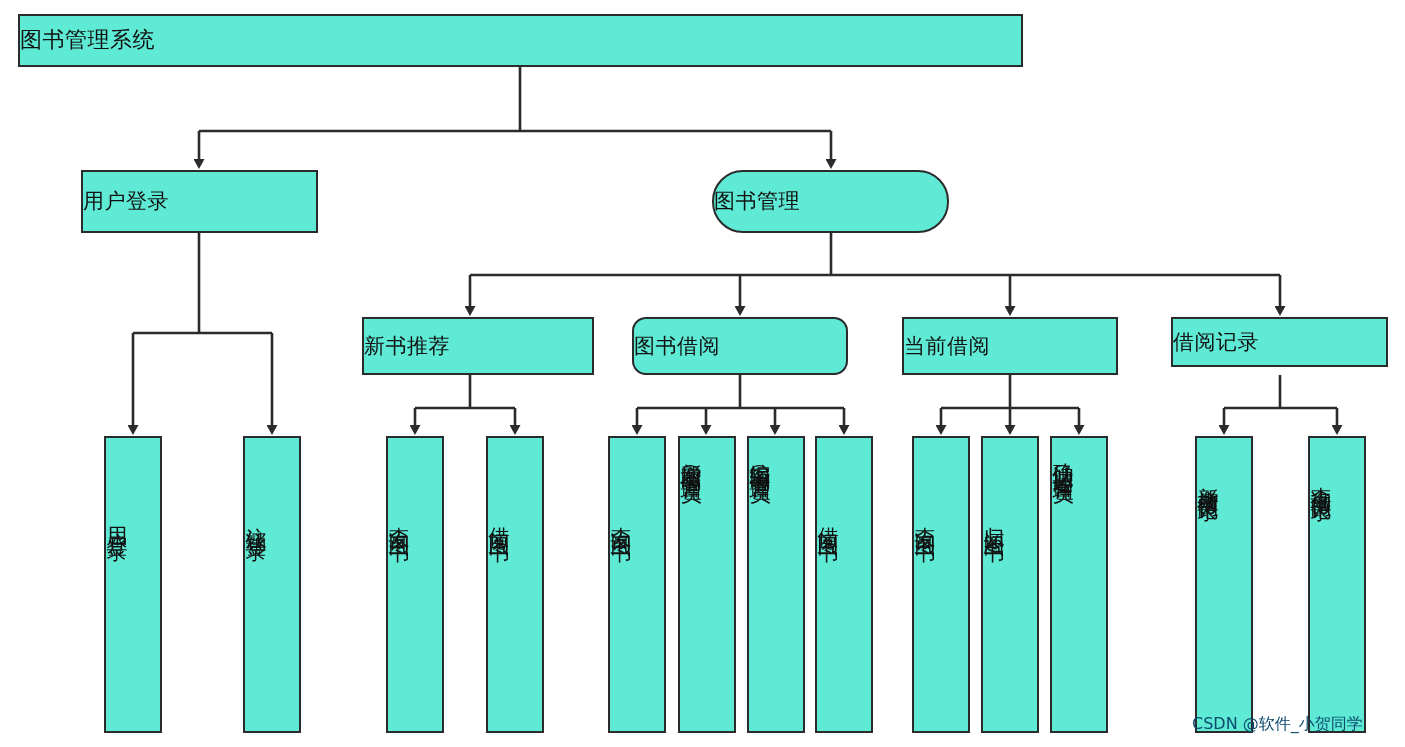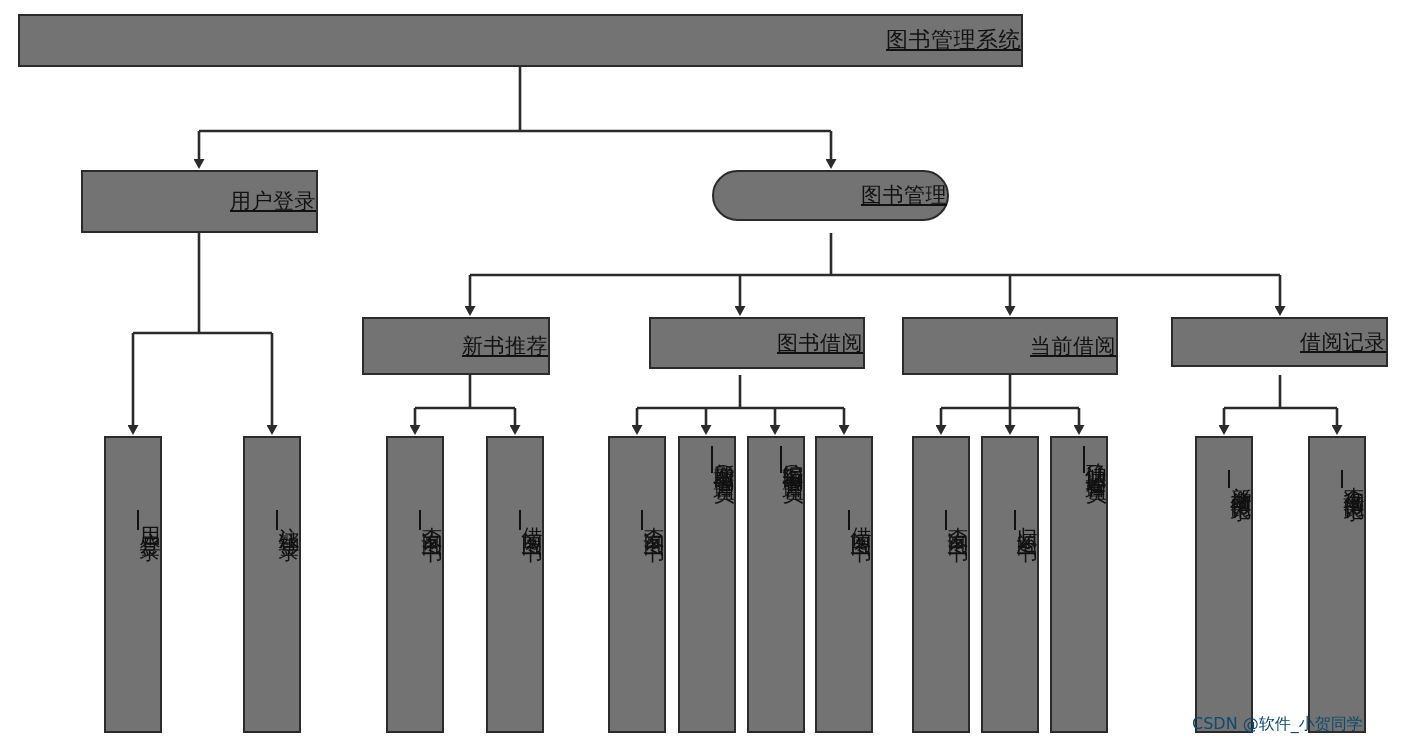--- a/index.html
+++ b/index.html
@@ -20,26 +20,25 @@
     left: 0;
     top: 0;
     width: 1405px;
     height: 747px;
     pointer-events: none;
   }
   .node {
     position: absolute;
     box-sizing: border-box;
     border: 2.5px solid #2b2b2b;
-    background: #737373;
+    background: #5eead4;
     display: flex;
     align-items: center;
-    justify-content: flex-end;
+    justify-content: flex-start;
     color: #111111;
-    text-decoration: underline;
   }
   .node .lbl {
     display: block;
     text-align: center;
     line-height: 1.28;
     letter-spacing: 0.5px;
   }
   .node.horiz .lbl {
     font-size: 21px;
     white-space: nowrap;
@@ -125,29 +124,29 @@
   </svg>
 
   <div class="node horiz" id="title-node" style="left:18px; top:14px; width:1005px; height:53px;">
     <span class="lbl">图书管理系统</span>
   </div>
 
   <div class="node horiz" style="left:81px; top:170px; width:237px; height:63px;">
     <span class="lbl">用户登录</span>
   </div>
 
-  <div class="node horiz" style="left:712px; top:170px; width:237px; height:51px;border-radius:31px;">
+  <div class="node horiz" style="left:712px; top:170px; width:237px; height:63px;border-radius:31px;">
     <span class="lbl">图书管理</span>
   </div>
 
-  <div class="node horiz" style="left:362px; top:317px; width:188px; height:58px;">
+  <div class="node horiz" style="left:362px; top:317px; width:232px; height:58px;">
     <span class="lbl">新书推荐</span>
   </div>
 
-  <div class="node horiz" style="left:649px; top:317px; width:216px; height:52px;">
+  <div class="node horiz" style="left:632px; top:317px; width:216px; height:58px;border-radius:14px;">
     <span class="lbl">图书借阅</span>
   </div>
 
   <div class="node horiz" style="left:902px; top:317px; width:216px; height:58px;">
     <span class="lbl">当前借阅</span>
   </div>
 
   <div class="node horiz" style="left:1171px; top:317px; width:217px; height:50px;">
     <span class="lbl">借阅记录</span>
   </div>

